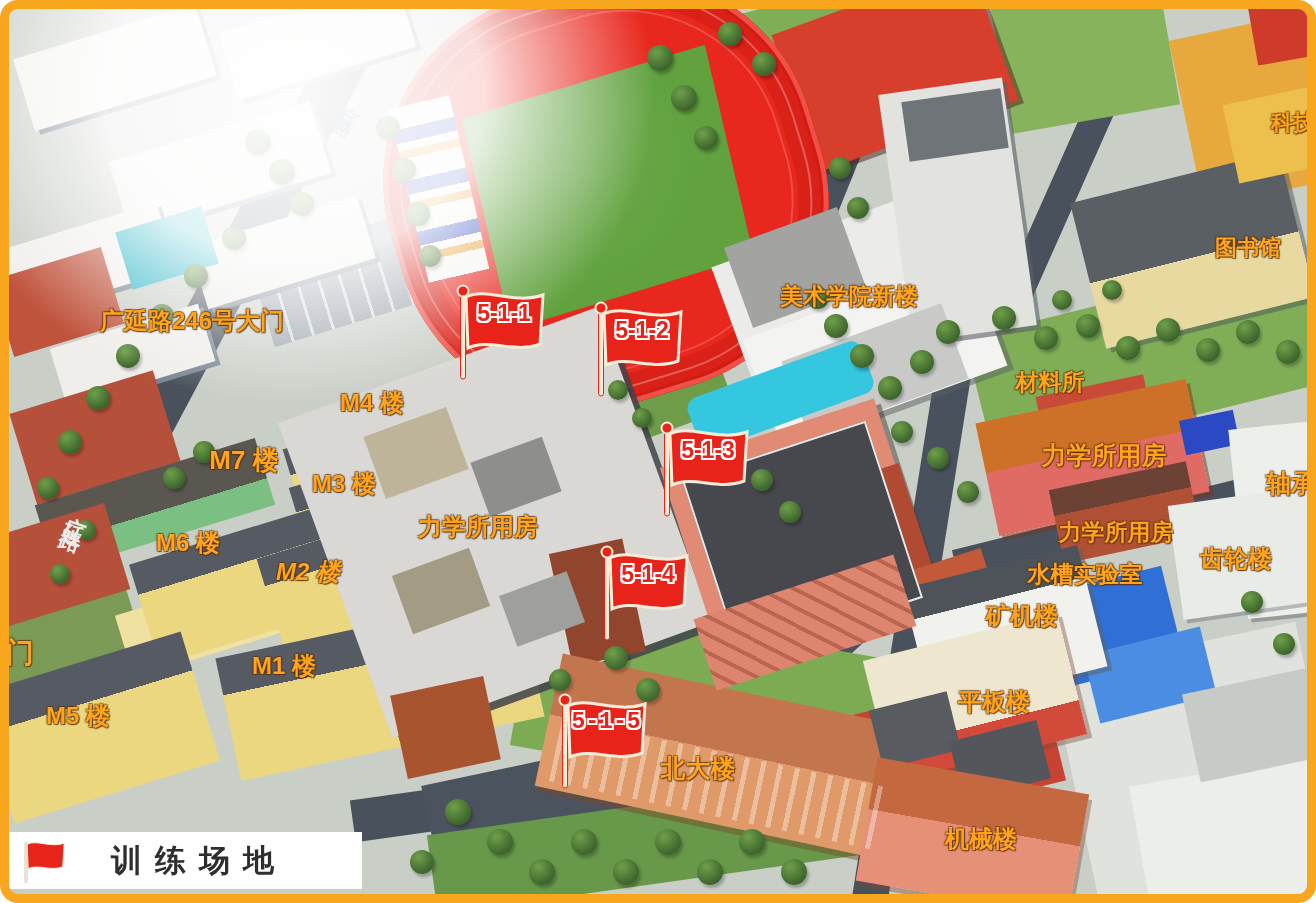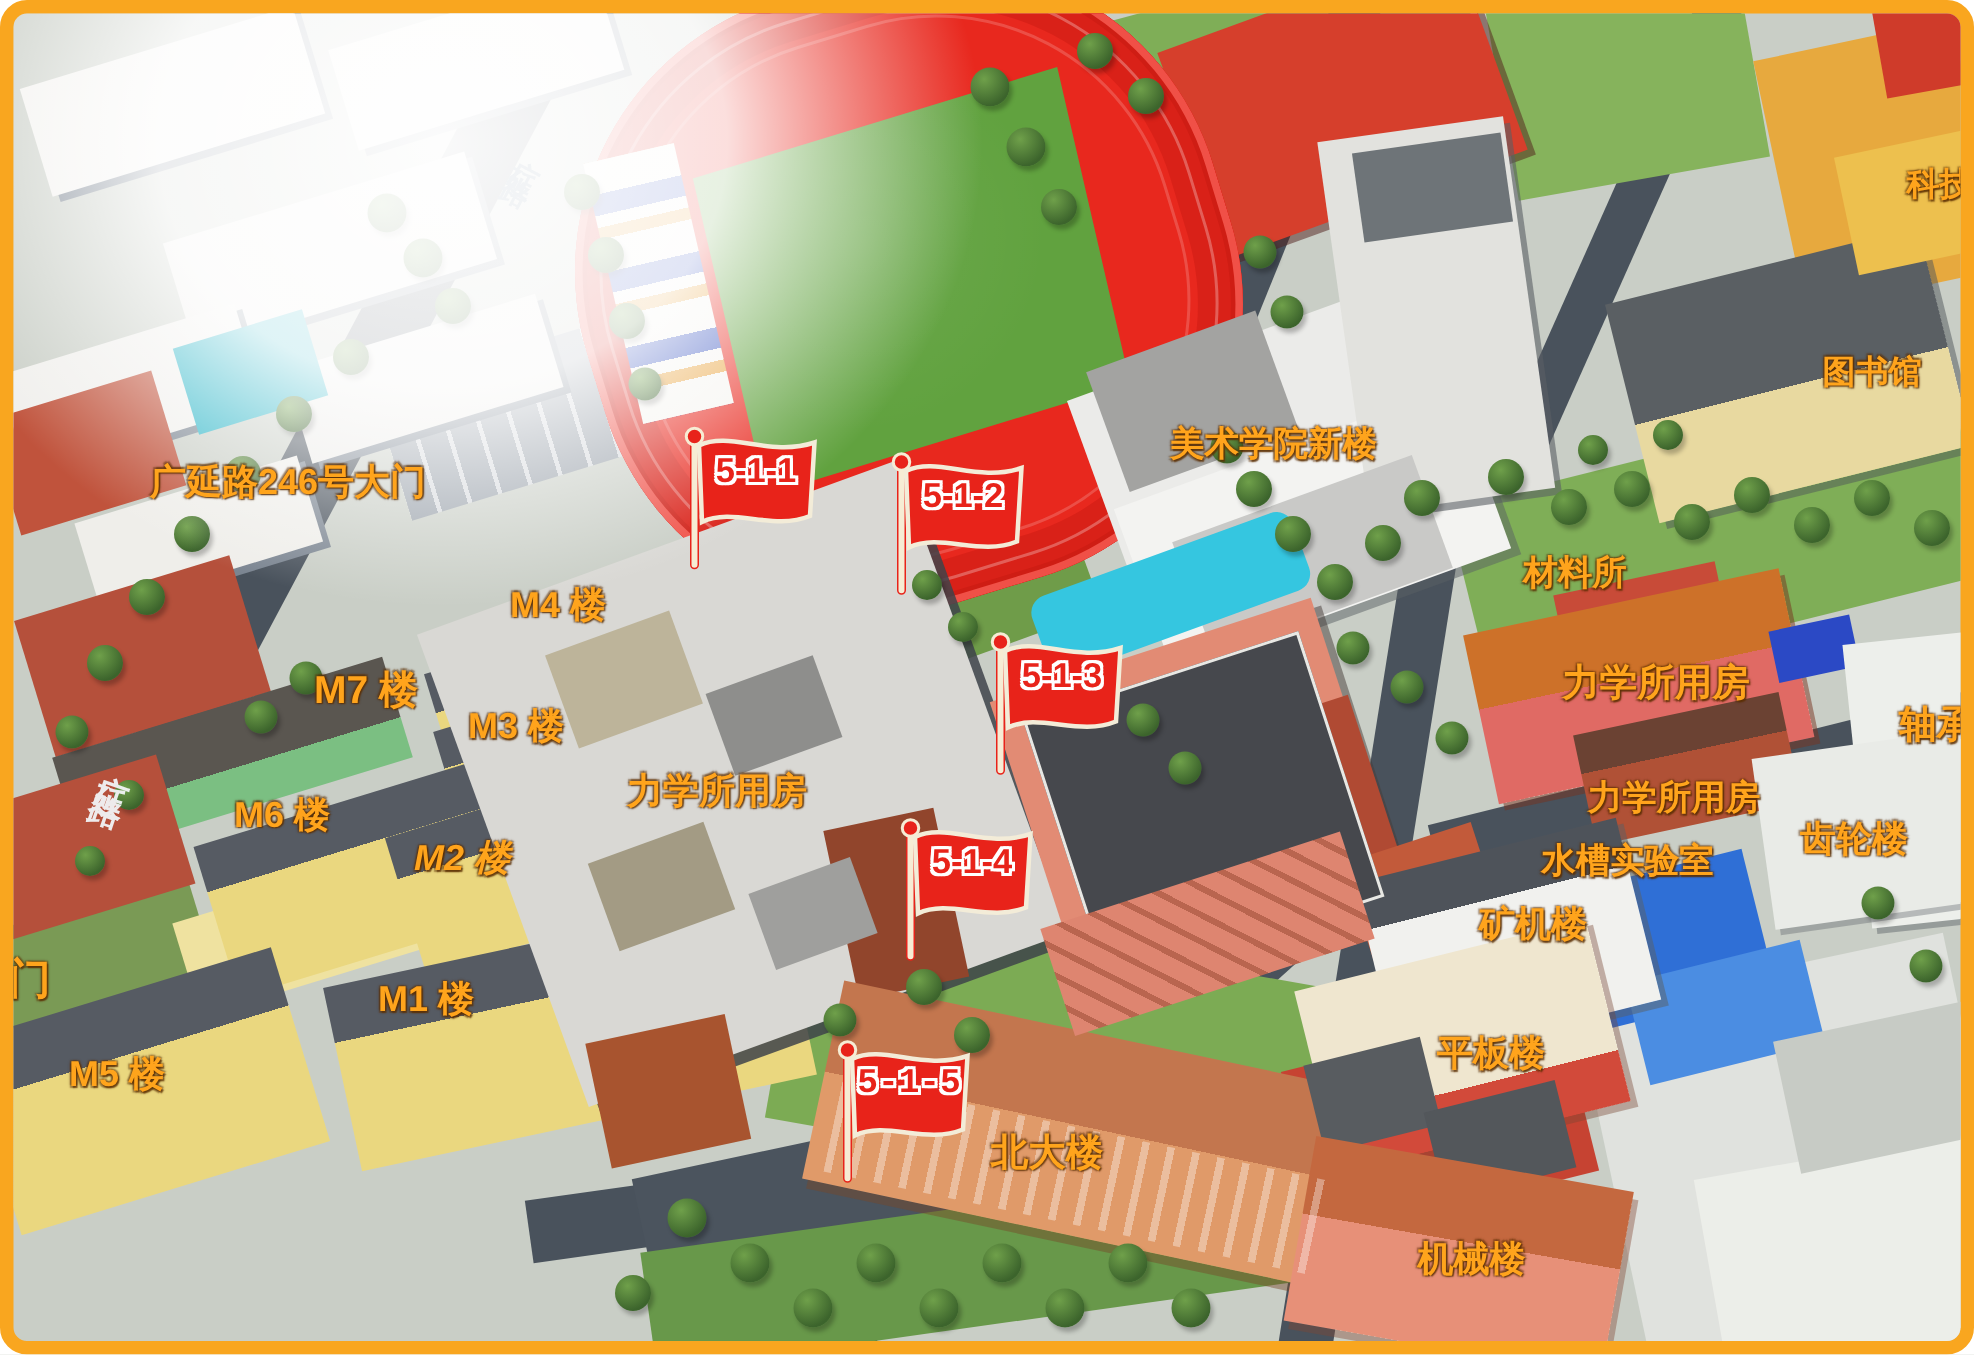--- a/index.html
+++ b/index.html
@@ -268,14 +268,21 @@
         <div class="flag" style="left: 557px; top: 693px; font-family: Liberation Mono, monospace;">
     <svg viewBox="0 0 92 98">
       <rect x="5.5" y="9" width="5" height="86" rx="2.5" fill="#f6ecd4" stroke="#e8231a" stroke-width="1"></rect>
       <circle cx="8" cy="7" r="5.5" fill="#e8231a" stroke="#f6ecd4" stroke-width="2"></circle>
       <path d="M11,13 C32,3 58,21 88,11 L85,60 C60,70 34,54 13,64 Z" fill="#e8231a" stroke="#f3ecd8" stroke-width="3"></path>
     </svg>
     <span class="ftxt">5-1-5</span>
         </div>
       </div>
 
+    <div id="legend">
+      <svg id="legend-flag" viewBox="0 0 92 96">
+        <path d="M11,13 C32,3 58,21 88,11 L85,60 C60,70 34,54 13,64 Z" fill="#e8231a" stroke="#f3ece0" stroke-width="2"></path>
+        <rect x="6" y="9" width="5" height="84" rx="2" fill="#f6ecd4" stroke="#b9b2a4" stroke-width="1"></rect>
+      </svg>
+      <div id="legend-text">训练场地</div>
+    </div>
   </div>
 </div>
 
 </body></html>

